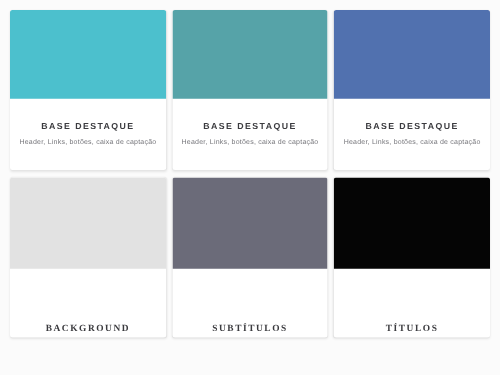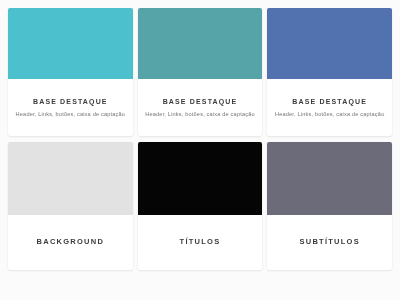--- a/index.html
+++ b/index.html
@@ -49,21 +49,22 @@
   .swatch-meta {
     flex: 1 1 auto;
     display: flex;
     flex-direction: column;
     align-items: center;
     justify-content: center;
     padding: 0 4px 2px 4px;
     box-sizing: border-box;
   }
   .row-bottom .swatch-meta {
-    justify-content: center;
+    justify-content: flex-end;
+    font-family: Liberation Serif, serif;
   }
   .swatch-title {
     font-size: 7px;
     font-weight: bold;
     letter-spacing: 1.15px;
     color: #3b3b3f;
     text-transform: uppercase;
     line-height: 11px;
     white-space: nowrap;
   }
@@ -116,28 +117,28 @@
   <div class="palette-row row-bottom">
 
     <div class="swatch-card">
       <div class="swatch-chip" id="chip-1-0" style="background: rgb(226, 226, 226);"></div>
       <div class="swatch-meta">
         <div class="swatch-title">BACKGROUND</div>
       </div>
     </div>
 
     <div class="swatch-card">
-      <div class="swatch-chip" id="chip-1-2" style="background: rgb(5, 5, 5);"></div>
+      <div class="swatch-chip" id="chip-1-1" style="background: rgb(107, 107, 121);"></div>
       <div class="swatch-meta">
-        <div class="swatch-title">TÍTULOS</div>
+        <div class="swatch-title">SUBTÍTULOS</div>
       </div>
     </div>
 
     <div class="swatch-card">
-      <div class="swatch-chip" id="chip-1-1" style="background: rgb(107, 107, 121);"></div>
+      <div class="swatch-chip" id="chip-1-2" style="background: rgb(5, 5, 5);"></div>
       <div class="swatch-meta">
-        <div class="swatch-title">SUBTÍTULOS</div>
+        <div class="swatch-title">TÍTULOS</div>
       </div>
     </div>
 
   </div>
 
 </div>
 
 </body></html>

